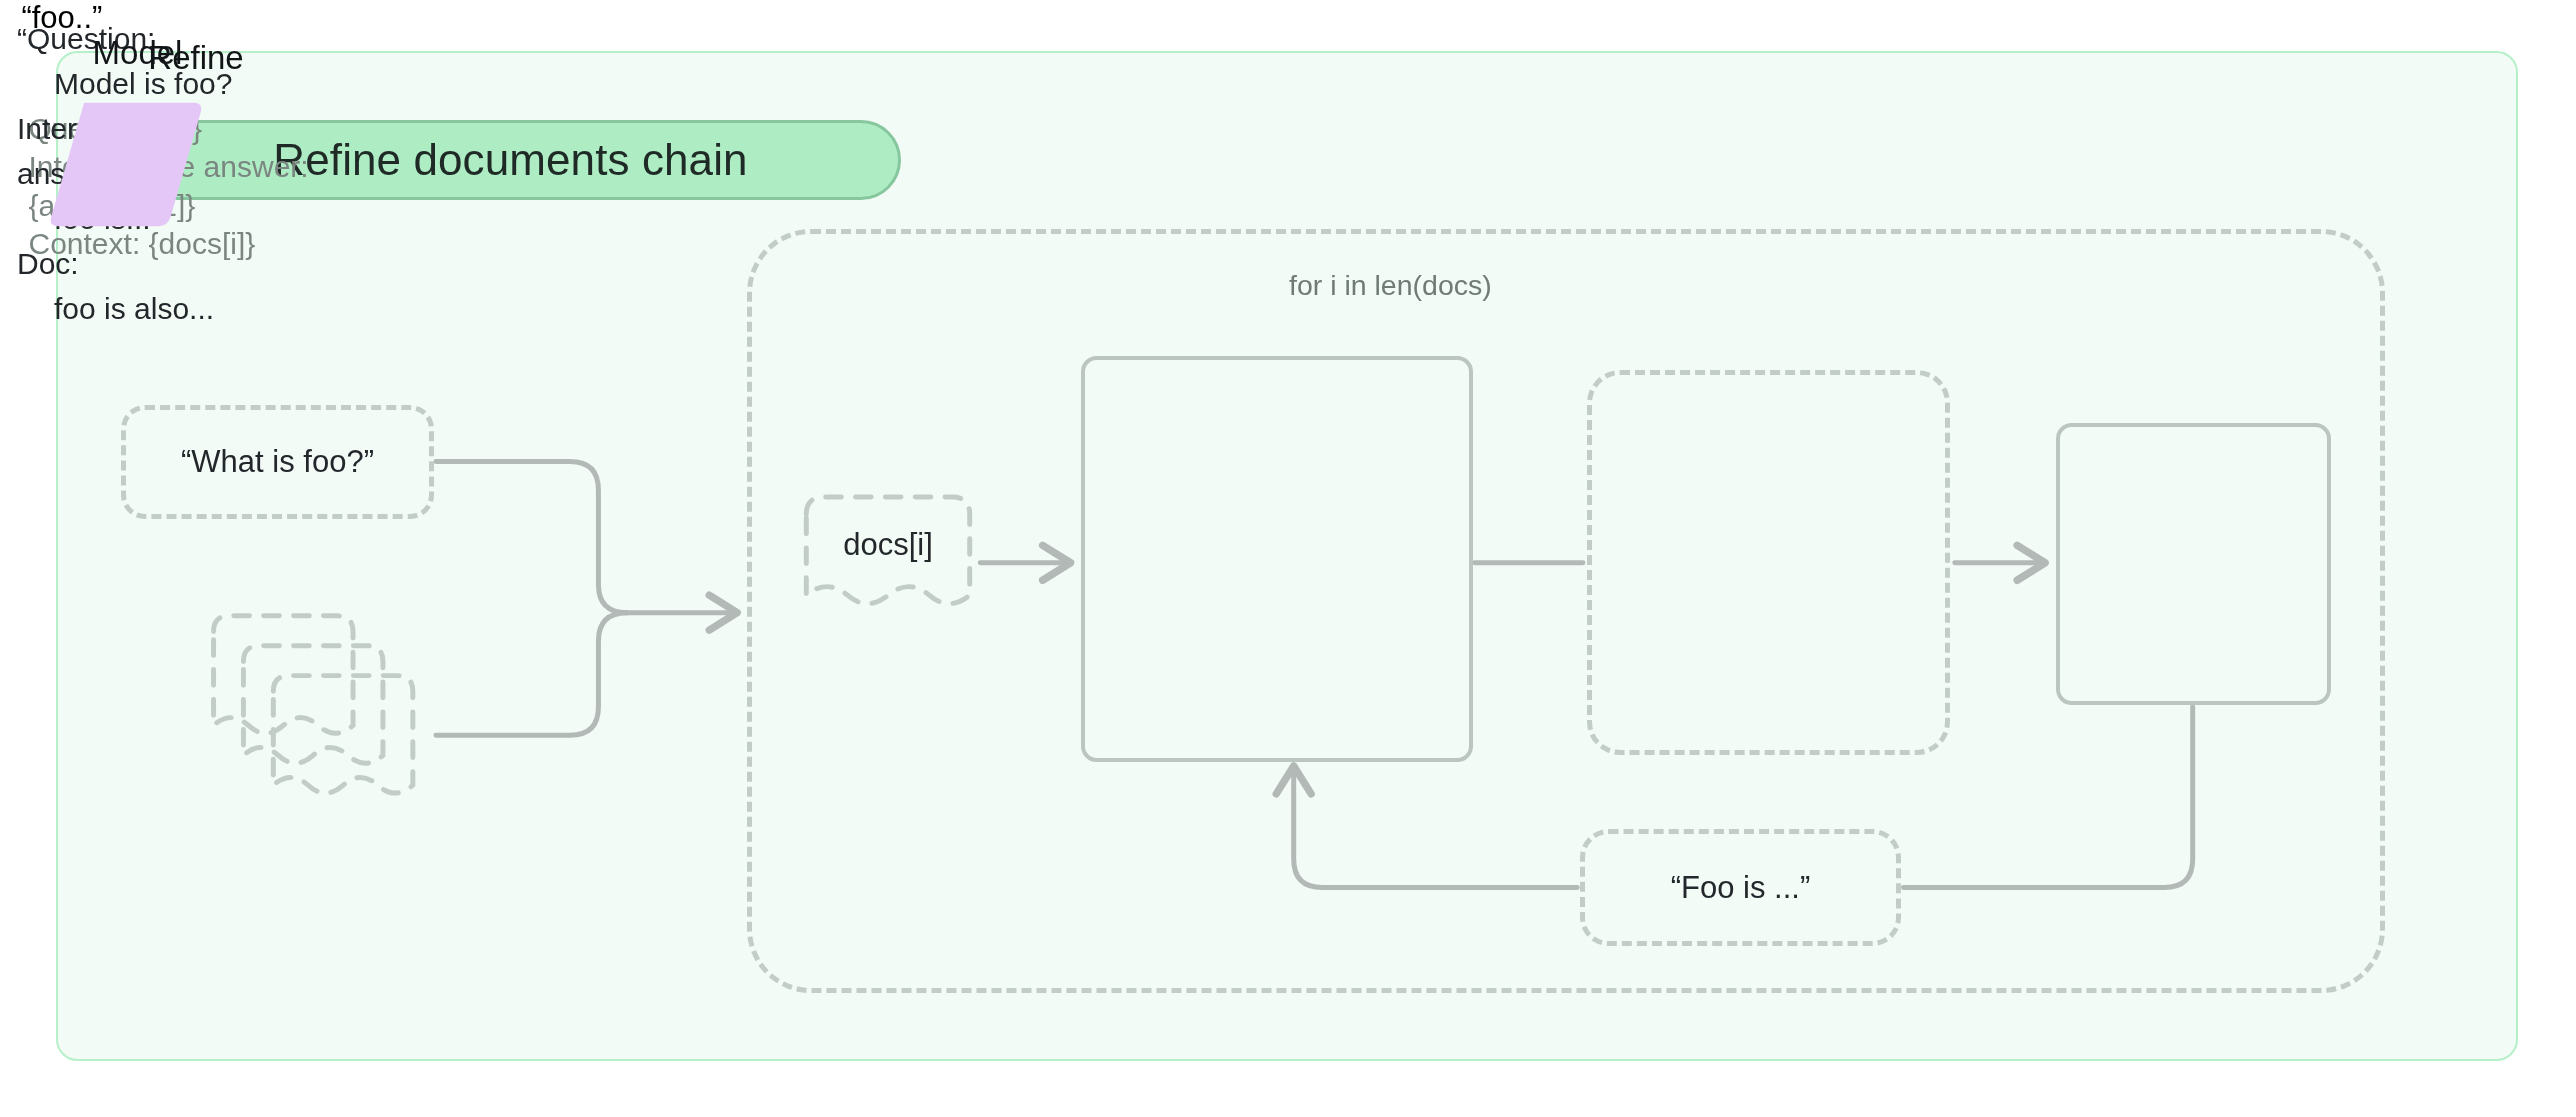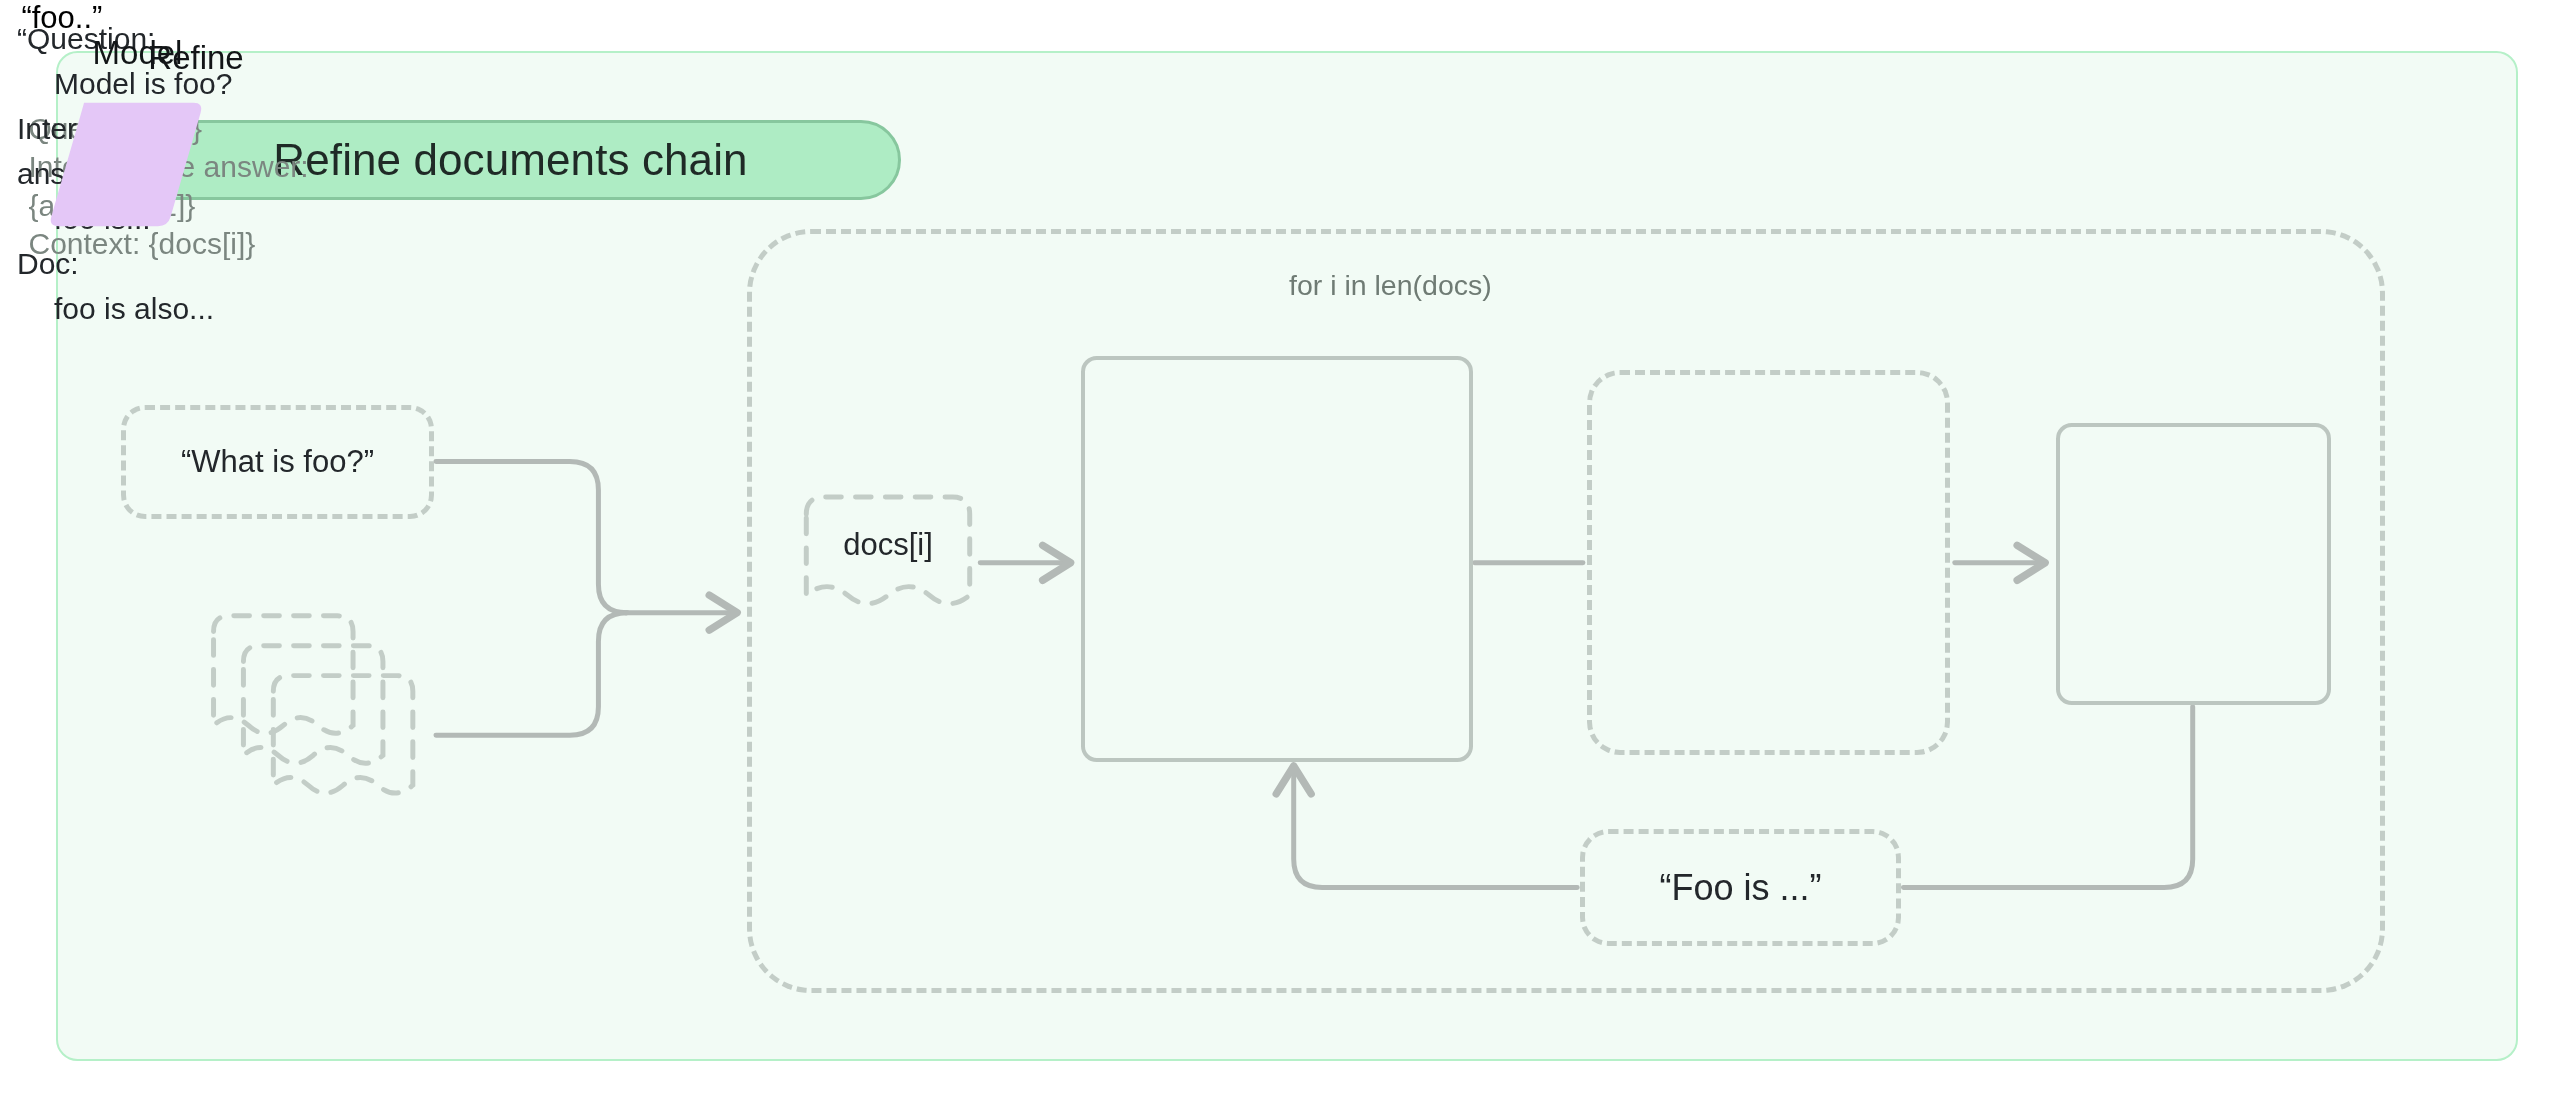--- a/index.html
+++ b/index.html
@@ -222,21 +222,21 @@
   }
 
   
   #node-fooout {
     left: 1580px;
     top: 829px;
     width: 321px;
     height: 117px;
     border-radius: 28.5px;
   }
-  #node-fooout .label { font-size: 36px; }
+  #node-fooout .label { font-size: 31px; }
 
   
   #wires {
     position: absolute;
     left: 0;
     top: 0;
     width: 2576px;
     height: 1117px;
     pointer-events: none;
   }

